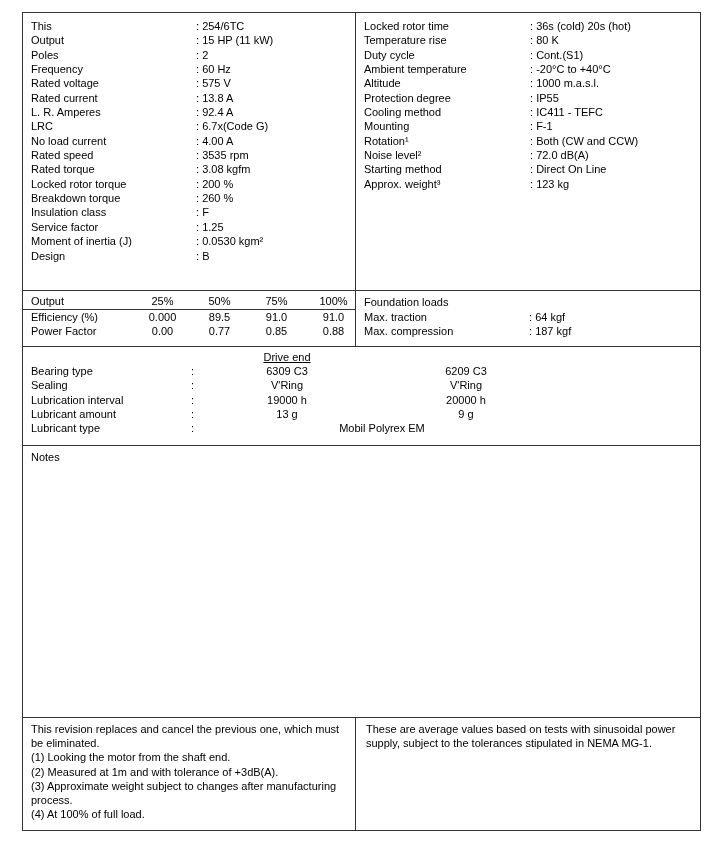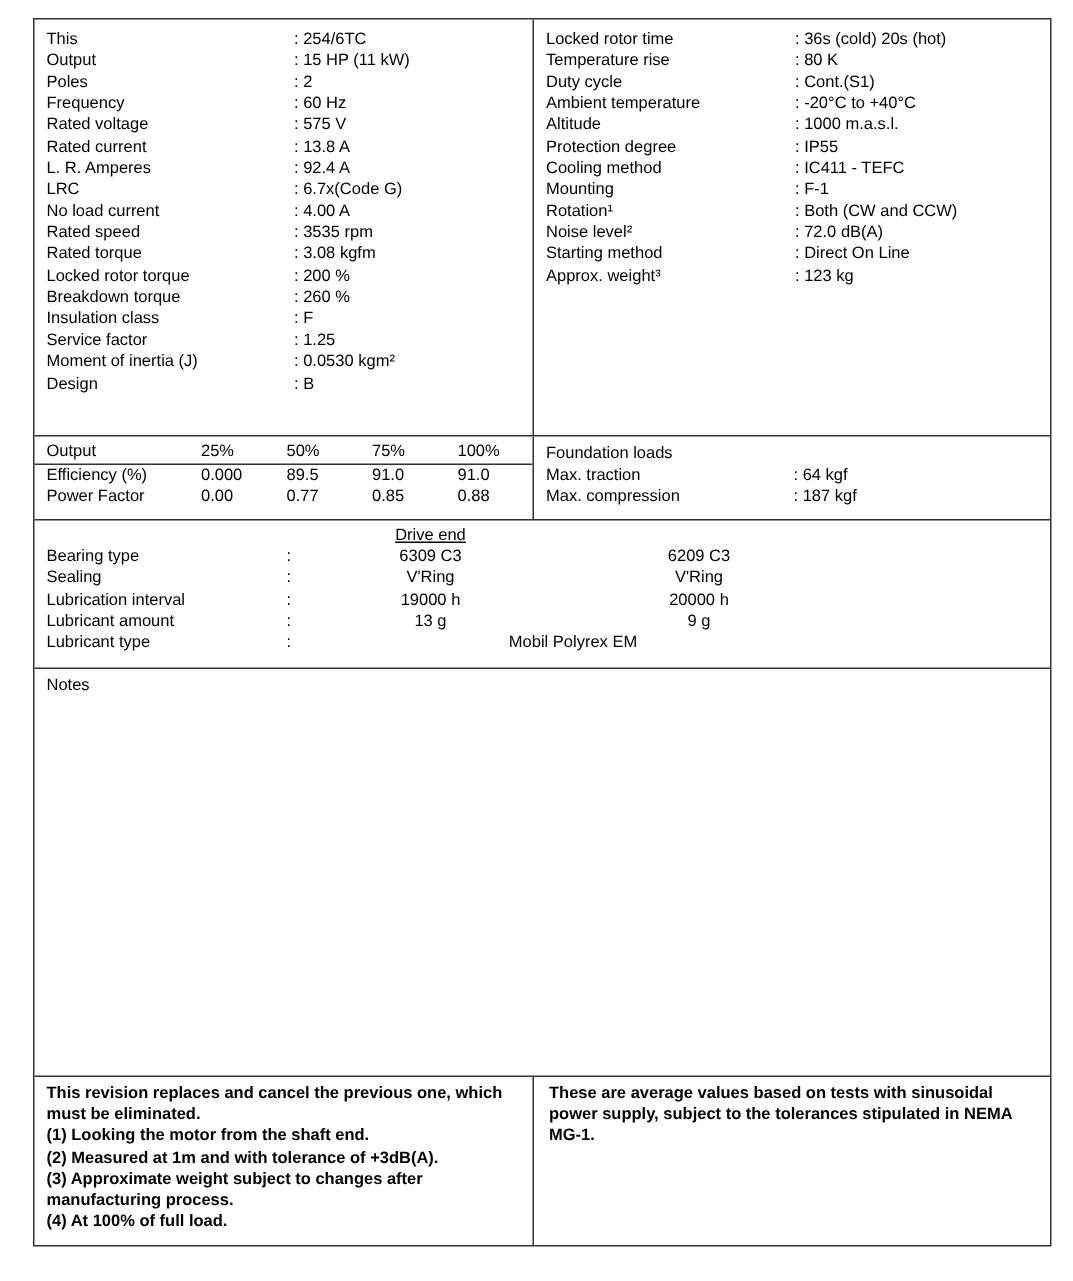--- a/index.html
+++ b/index.html
@@ -17,21 +17,21 @@
   .kv-row{display:flex;line-height:14.35px;white-space:nowrap;}
   .kv-label{width:165px;flex-shrink:0;}
   .half-right .kv-label{width:166px;}
   .kv-value::before{content:": ";}
 
   
   .sec-load{height:55px;display:flex;border-top:1px solid #333;flex-shrink:0;}
   .load-left{width:333px;box-sizing:border-box;border-right:1px solid #333;flex-shrink:0;}
   .load-header{display:flex;padding:4px 0 2px 8px;border-bottom:1px solid #333;}
   .load-label{width:103px;flex-shrink:0;}
-  .cells{display:flex;}
+  .cells{display:flex;text-align:center;}
   .load-cell{width:57px;flex-shrink:0;}
   .load-row{display:flex;padding-left:8px;line-height:14px;}
   .load-row:first-of-type{margin-top:2px;}
   .load-right{flex:1;padding:4px 0 0 8px;}
   .load-right .kv-row{line-height:14.2px;}
   .found-title{line-height:15px;}
 
   
   .sec-bearing{height:95px;border-top:1px solid #333;padding-top:3px;
                box-sizing:content-box;flex-shrink:0;}
@@ -41,21 +41,21 @@
   .b-colon::before{content:":";}
   .b-de{width:168px;text-align:center;flex-shrink:0;}
   .b-nde{width:190px;text-align:center;flex-shrink:0;}
   .b-head{text-decoration:underline;}
   .b-span{width:358px;text-align:center;flex-shrink:0;}
 
   
   .sec-notes{flex:1;border-top:1px solid #333;padding:5px 8px;}
 
   
-  .sec-footer{height:112px;display:flex;border-top:1px solid #333;flex-shrink:0;font-weight:bold;}
+  .sec-footer{height:112px;display:flex;border-top:1px solid #333;flex-shrink:0;}
   .foot-left{width:333px;box-sizing:border-box;border-right:1px solid #333;
              padding:4px 8px 0 8px;flex-shrink:0;line-height:14.2px;}
   .foot-right{flex:1;padding:4px 20px 0 10px;line-height:14.2px;}
 </style>
 </head>
 <body>
 
 <div class="page">
   <div class="sheet">
 

